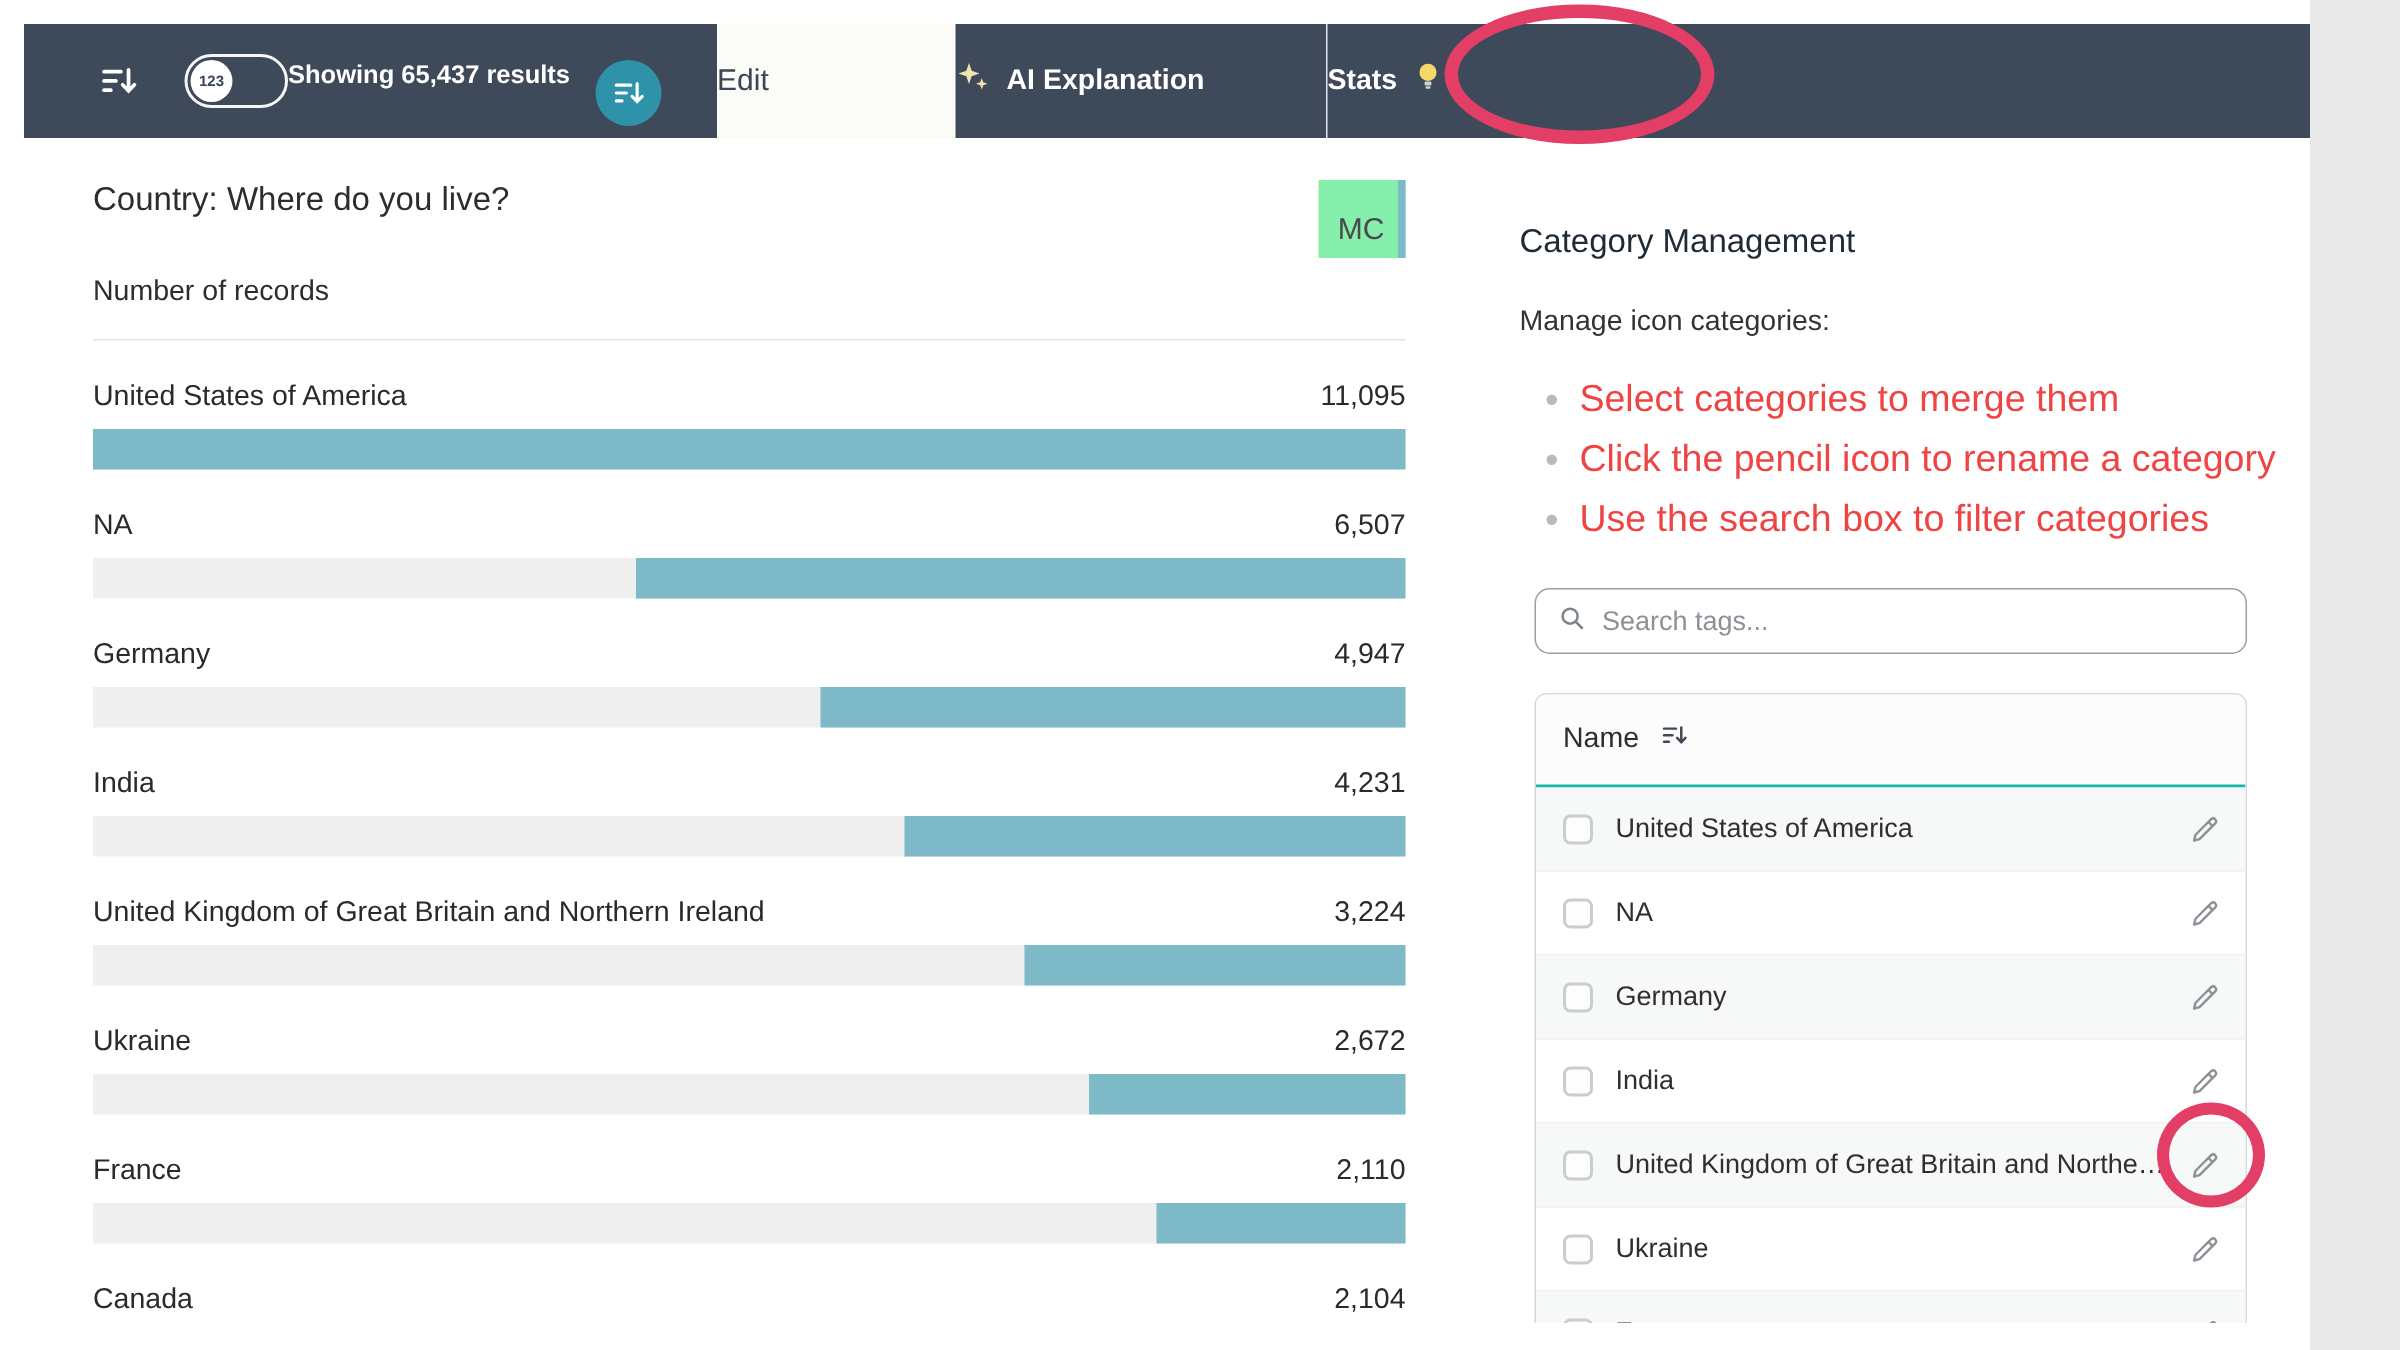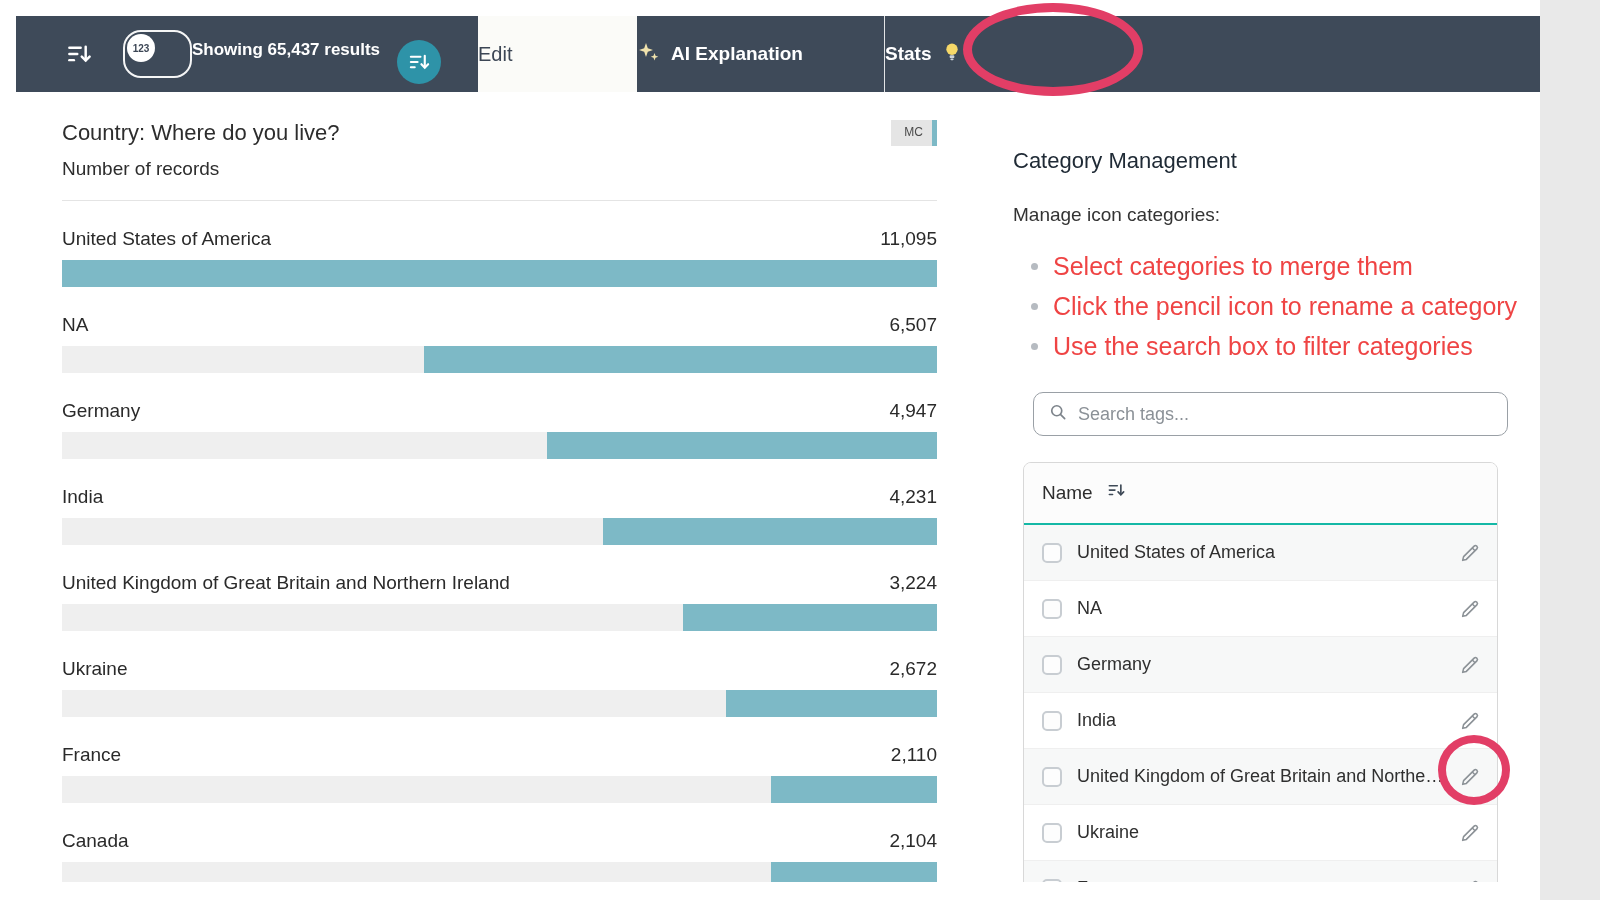--- a/index.html
+++ b/index.html
@@ -9,51 +9,51 @@
     background: var(--page-gutter, #e9e9e9);
     font-family:"Liberation Sans", sans-serif;
   }
   .page-white { position:absolute; left:0; top:0; width:1540px; height:900px; background:#ffffff; }
   .app { position:absolute; left:16px; top:16px; width:1524px; height:866px; background:#fff; overflow:hidden; }
 
   
   .topbar { position:absolute; left:0; top:0; width:100%; height:76px; background:var(--topbar-bg,#3e4a59); display:flex; align-items:stretch; color:#fff; }
   .tb-left { display:flex; align-items:center; gap:30px; padding-left:50px; }
   .icon-btn { background:none; border:none; cursor:pointer; display:flex; align-items:center; }
-  .pill { width:69px; height:48px; border:2px solid rgba(255,255,255,0.95); border-radius:18px; display:flex; padding:2px; cursor:pointer; }
+  .pill { width:69px; height:36px; border:2px solid rgba(255,255,255,0.95); border-radius:18px; display:flex; padding:2px; cursor:pointer; }
   .pill-knob { width:28px; height:28px; background:#fff; border-radius:50%; color:#3c4655; font-size:10px; font-weight:700; display:flex; align-items:center; justify-content:center; }
   .tb-results { margin-left:auto; display:flex; align-items:flex-start; gap:17px; padding-right:37px;margin-top:24px; }
   .results-text { font-size:17px; font-weight:700; }
   .teal-btn { width:44px; height:44px; border-radius:50%; background:var(--teal-dark,#2e93a8); border:none; display:flex; align-items:center; justify-content:center; cursor:pointer; }
   .tab { display:flex; align-items:center; justify-content:flex-start; gap:10px; font-size:19px; font-weight:700; cursor:pointer; }
   .tab-edit { width:159px; background:#fbfbf8; color:#3c4655; font-weight:500; font-size:20px; }
   .tab-ai { width:247px; }
   .tb-divider { width:1px; background:rgba(255,255,255,0.85); }
   .tab-stats { flex:1; }
 
   
   .chart { position:absolute; left:46px; top:76px; width:875px; }
   .chart-head { display:flex; justify-content:space-between; align-items:flex-start; margin-top:28px; }
   .chart-title { font-size:22px; font-weight:500; color:#2d2d2d; }
-  .mc-badge { background:#e5e5e5; color:#4a4a4a; font-size:12px; padding:5px 9px 7px 13px; border-right:5px solid var(--accent-teal,#7db9c6); }
+  .mc-badge { background:#86efac; color:#4a4a4a; font-size:20px; padding:22px 9px 7px 13px; border-right:5px solid var(--accent-teal,#7db9c6); }
   .col-header { font-size:19px; color:#2d2d2d; margin-top:12px; }
   .chart-hr { border:none; border-top:1px solid #e4e4e4; margin-top:20px; margin-bottom:25px; }
   .bar-row { margin-bottom:25px; }
   .bar-row-top { display:flex; justify-content:space-between; font-size:19px; color:#2a2a2a; margin-bottom:8px; line-height:26px; }
   .bar-track { height:27px; background:var(--bar-track,#efefef); position:relative; }
   .bar-fill { position:absolute; right:0; top:0; bottom:0; background:var(--accent-teal,#7db9c6); }
 
   
   .panel { position:absolute; left:997px; top:76px; width:512px; }
   .panel-title { margin-top:56px; font-size:22px; font-weight:500; color:#202b36; }
   .panel-sub { margin-top:30px; font-size:19px; color:#333; }
   .panel-bullets { margin-top:20px; list-style:none; }
   .panel-bullets li { position:relative; padding-left:40px; font-size:25px; color:#ef4444; line-height:40px; }
   .panel-bullets li::before { content:""; position:absolute; left:18px; top:17px; width:7px; height:7px; border-radius:50%; background:#b6bbc1; }
-  .search-box { margin:26px 0 0 20px; width:475px; height:44px; border:1px solid #9aa0a6; border-radius:10px; display:flex; align-items:center; padding:0 14px; gap:10px; background:#fff; }
+  .search-box { margin:26px 0 0 10px; width:475px; height:44px; border:1px solid #9aa0a6; border-radius:10px; display:flex; align-items:center; padding:0 14px; gap:10px; background:#fff; }
   .search-box input { border:none; outline:none; font-size:18px; color:#333; width:100%; font-family:inherit; background:transparent; }
   .search-box input::placeholder { color:#8b9197; }
   .cat-table { margin:26px 0 0 10px; width:475px; border:1px solid #d8d8d8; border-radius:8px; overflow:hidden; background:#fff; }
   .cat-head { height:62px; display:flex; align-items:center; gap:14px; padding-left:18px; font-size:19px; font-weight:500; color:#2d2d2d; background:#fcfcfc; border-bottom:2px solid #14b8a6; }
   .cat-row { height:56px; display:flex; align-items:center; padding:0 16px 0 18px; border-bottom:1px solid #efefef; cursor:pointer; }
   .cat-rows .cat-row:nth-child(odd) { background:#f7f8f8; }
   .checkbox { width:20px; height:20px; border:2px solid #c8cdd2; border-radius:5px; background:#fdfdfd; flex:none; cursor:pointer; }
   .cat-label { margin-left:15px; font-size:18px; color:#2f2f2f; white-space:nowrap; overflow:hidden; text-overflow:ellipsis; flex:1; }
   .pencil { flex:none; margin-left:10px; width:22px; height:22px; cursor:pointer; }
 

